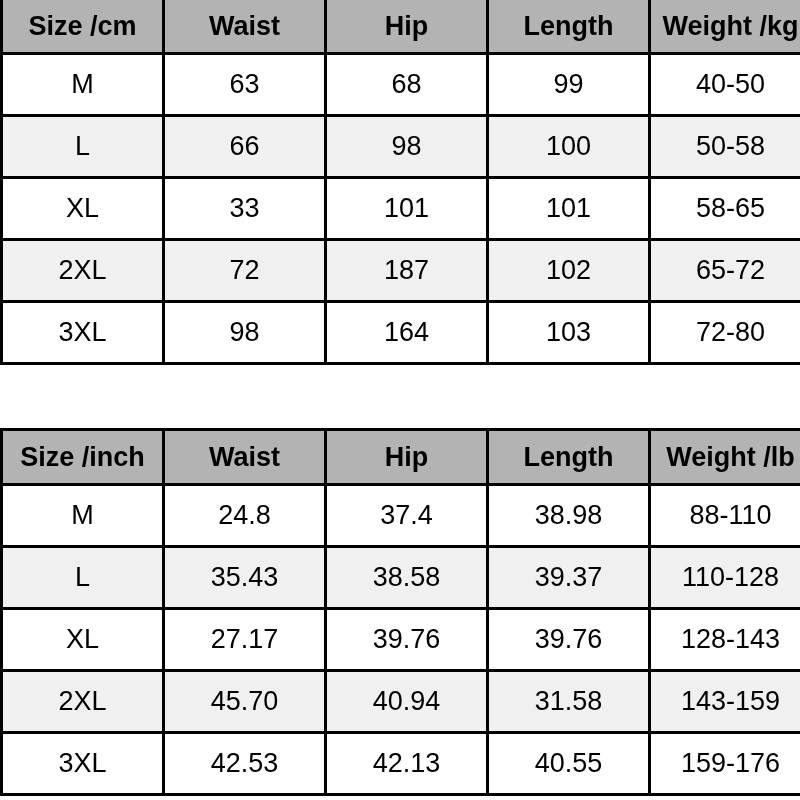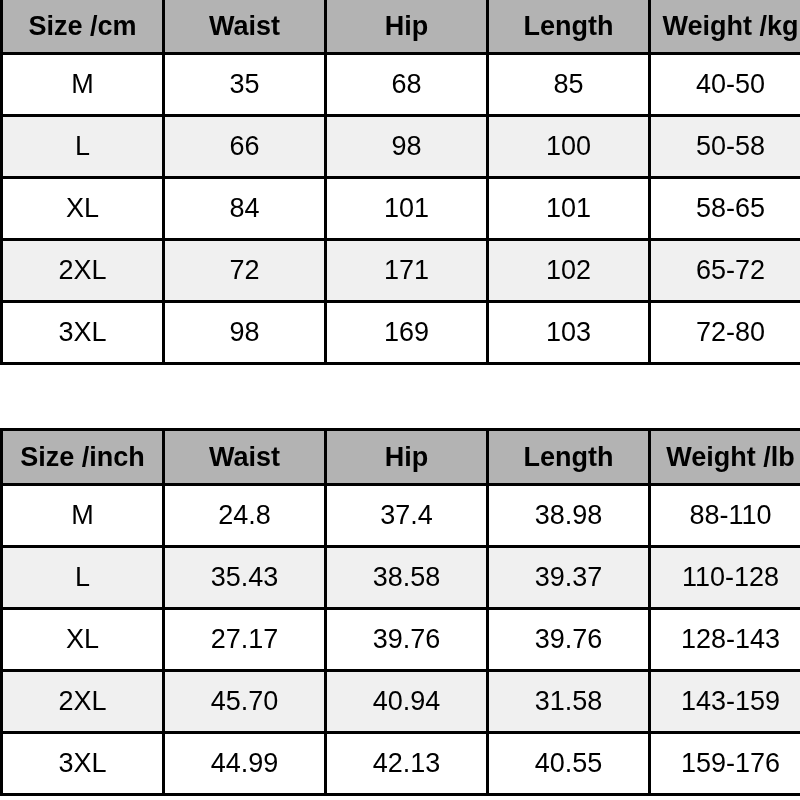--- a/index.html
+++ b/index.html
@@ -76,50 +76,50 @@
             <th>Size /cm</th>
             <th>Waist</th>
             <th>Hip</th>
             <th>Length</th>
             <th>Weight /kg</th>
           </tr>
         </thead>
       <tbody>
           <tr>
             <td>M</td>
-            <td>35</td>
+            <td>63</td>
             <td>68</td>
-            <td>85</td>
+            <td>99</td>
             <td>40-50</td>
           </tr>
           <tr>
             <td>L</td>
             <td>66</td>
             <td>98</td>
             <td>100</td>
             <td>50-58</td>
           </tr>
           <tr>
             <td>XL</td>
-            <td>84</td>
+            <td>33</td>
             <td>101</td>
             <td>101</td>
             <td>58-65</td>
           </tr>
           <tr>
             <td>2XL</td>
             <td>72</td>
-            <td>171</td>
+            <td>187</td>
             <td>102</td>
             <td>65-72</td>
           </tr>
           <tr>
             <td>3XL</td>
             <td>98</td>
-            <td>169</td>
+            <td>164</td>
             <td>103</td>
             <td>72-80</td>
           </tr>
         </tbody>
     </table>
   </div>
 
   <div class="table-gap"></div>
 
   <div class="table-clip">
@@ -164,21 +164,21 @@
           </tr>
           <tr>
             <td>2XL</td>
             <td>45.70</td>
             <td>40.94</td>
             <td>31.58</td>
             <td>143-159</td>
           </tr>
           <tr>
             <td>3XL</td>
-            <td>44.99</td>
+            <td>42.53</td>
             <td>42.13</td>
             <td>40.55</td>
             <td>159-176</td>
           </tr>
         </tbody>
     </table>
   </div>
 
 </div>
 

